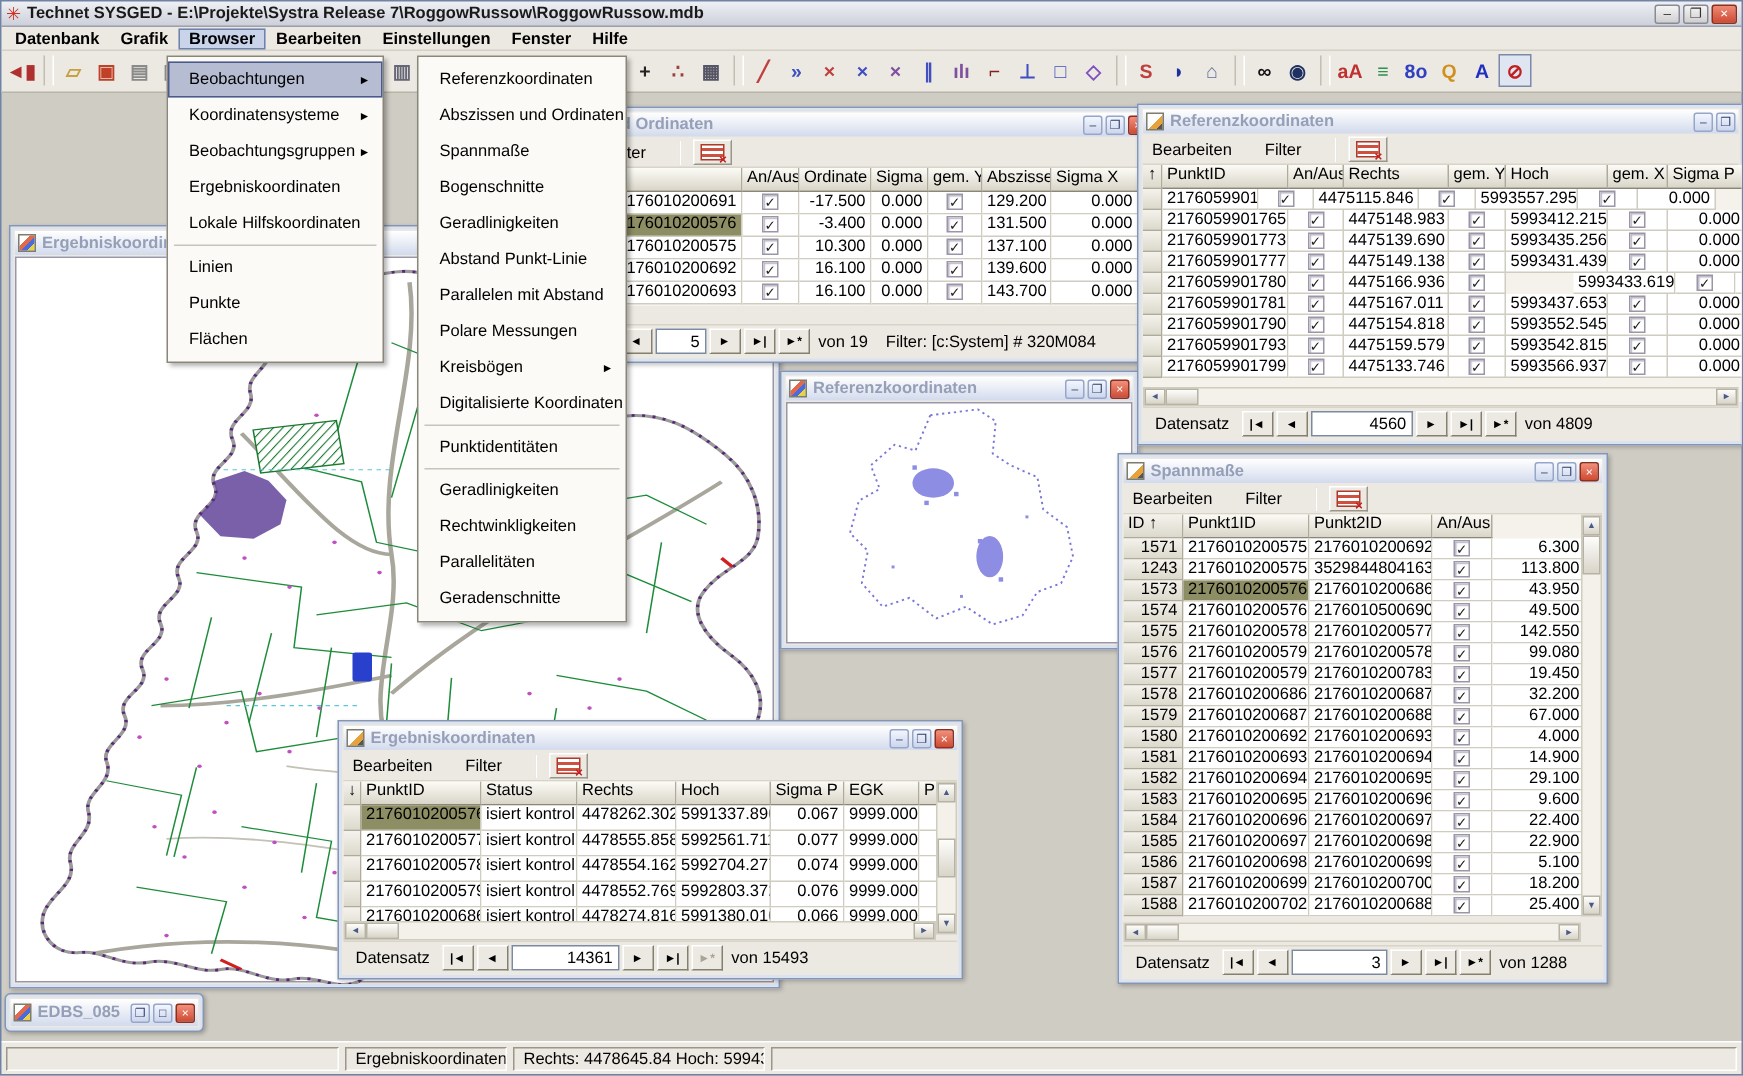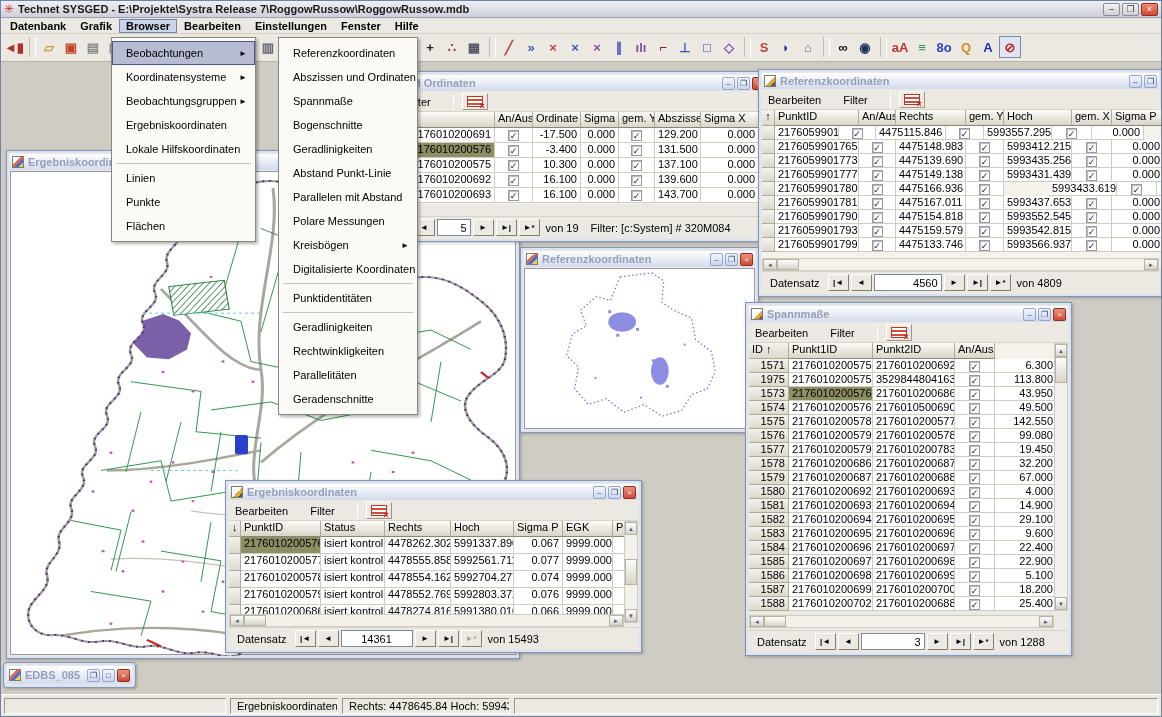--- a/index.html
+++ b/index.html
@@ -585,21 +585,21 @@
     <div class="hscroll" style="left:3px;right:17px;bottom:25px;">
         <span class="sbtn">◄</span>
         <span class="sthumb" style="width: 22px;"></span>
         <span class="hspacer"></span>
         <span class="sbtn">►</span>
       </div>
     <div class="nav" style="bottom:3px;">
         <span class="ntext">Datensatz</span>
         <span class="nbtn">|◄</span>
         <span class="nbtn">◄</span>
-        <span class="nval" style="width: 72px; text-align: center;">14361</span>
+        <span class="nval" style="width: 72px;">14361</span>
         <span class="nbtn">►</span>
         <span class="nbtn">►|</span>
         <span class="nbtn dis">►*</span>
         <span class="ntext">von 15493</span>
       </div>
   </div>
 
   <div class="win" style="left:757px;top:68px;width:405px;height:228px;z-index:26">
     <div class="wtitle">
       <span class="wicon pencil"></span>
@@ -764,21 +764,21 @@
           <span class="th" style="width: 62px; margin-top: 42px;">Strecke</span>
         </div>
         <div class="trow" style="height: 14px;">
           <span class="td r gray" style="width: 40px;">1571</span>
           <span class="td r" style="width: 84px;">2176010200575</span>
           <span class="td r" style="width: 82px;">2176010200692</span>
           <span class="td c" style="width: 40px;"><span class="chk">✓</span></span>
           <span class="td r" style="width: 62px;">6.300</span>
         </div>
         <div class="trow" style="height: 14px;">
-          <span class="td r gray" style="width: 40px;">1975</span>
+          <span class="td r gray" style="width: 40px;">1243</span>
           <span class="td r" style="width: 84px;">2176010200575</span>
           <span class="td r" style="width: 82px;">3529844804163</span>
           <span class="td c" style="width: 40px;"><span class="chk">✓</span></span>
           <span class="td r" style="width: 62px;">113.800</span>
         </div>
         <div class="trow" style="height: 14px;">
           <span class="td r gray" style="width: 40px;">1573</span>
           <span class="td r hlc" style="width: 84px;">2176010200576</span>
           <span class="td r" style="width: 82px;">2176010200686</span>
           <span class="td c" style="width: 40px;"><span class="chk">✓</span></span>

